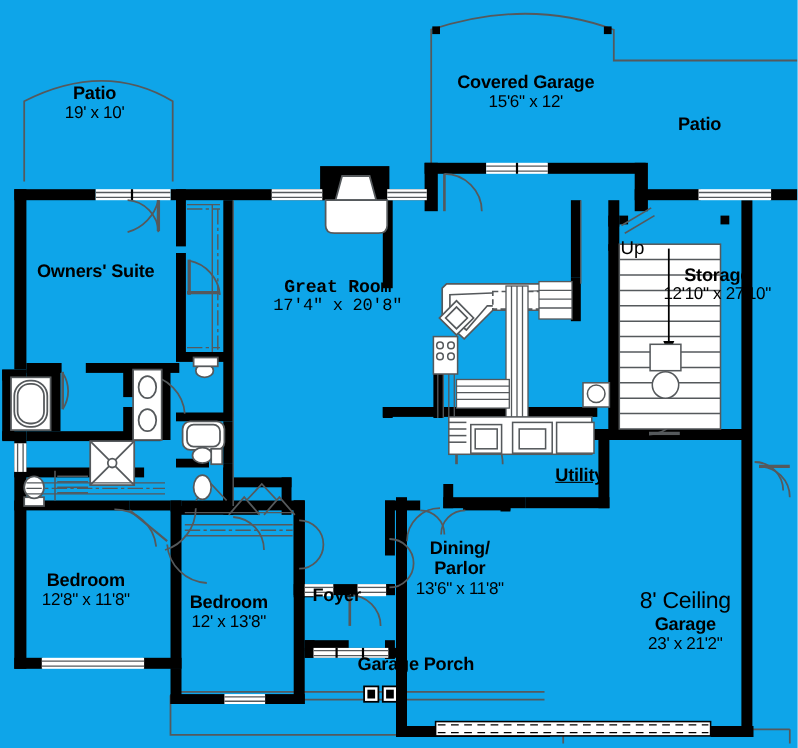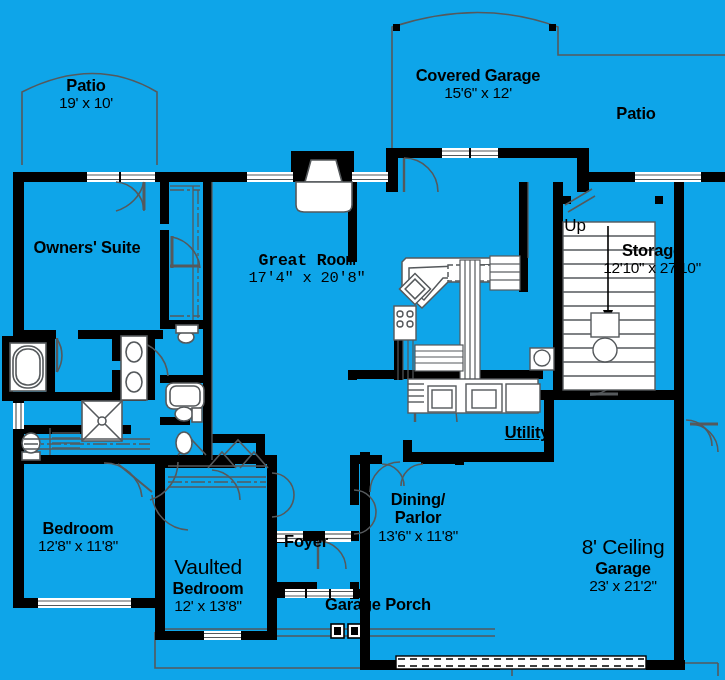--- a/index.html
+++ b/index.html
@@ -468,21 +468,20 @@
   <div class="lbl" style="left:467px;top:423px;width:120px;text-decoration:underline;">
     <span class="n">Utility</span>
   </div>
 
   <div class="lbl" style="left:0;top:519px;width:156px;">
     <span class="n">Bedroom</span>
     <span class="d">12'8" x 11'8"</span>
   </div>
 
   <div class="lbl" style="left:133px;top:539px;width:150px;">
-    <span class="pre">Vaulted</span>
     <span class="n">Bedroom</span>
     <span class="d">12' x 13'8"</span>
   </div>
 
   <div class="lbl" style="left:246px;top:495px;width:120px;margin-top:37px;">
     <span class="n">Foyer</span>
   </div>
 
   <div class="lbl" style="left:348px;top:490px;width:140px;">
     <span class="n">Dining/</span>

